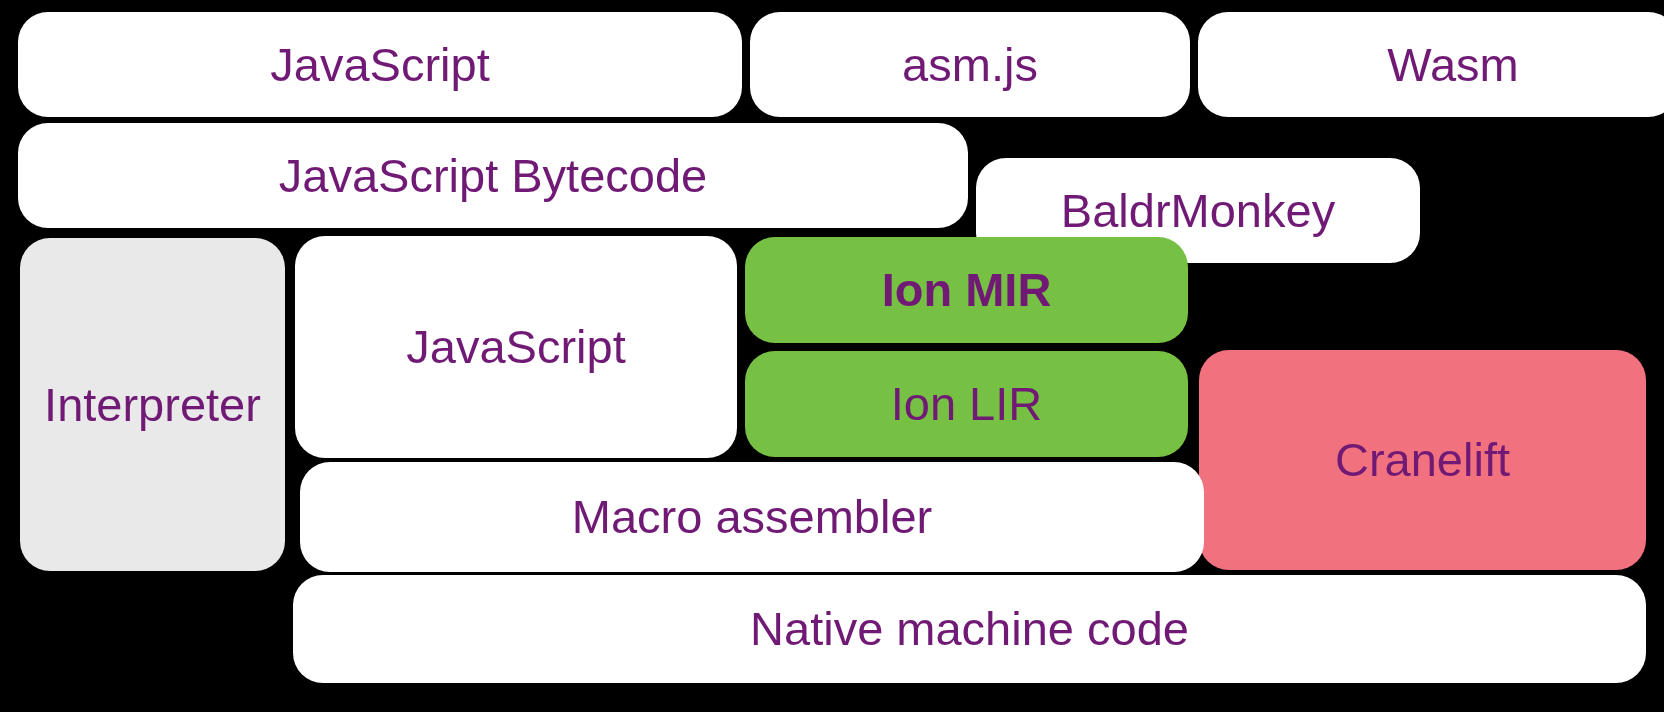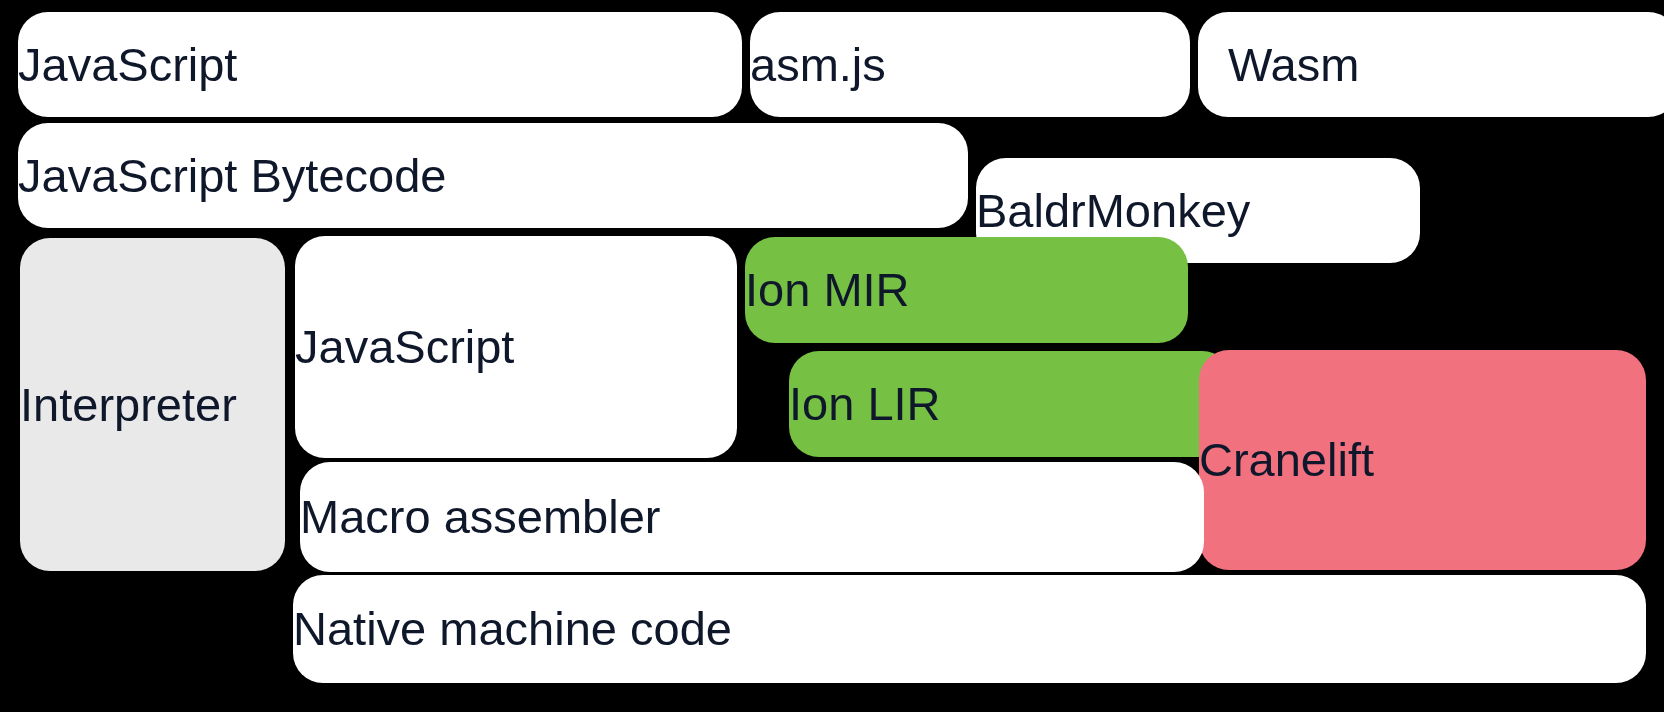--- a/index.html
+++ b/index.html
@@ -12,38 +12,39 @@
     width: 1664px;
     height: 712px;
     background: #000000;
     overflow: hidden;
     font-family: "Liberation Sans", "DejaVu Sans", sans-serif;
   }
   .node {
     position: absolute;
     border-radius: 30px;
     background: #ffffff;
-    color: #0f172a;
+    color: #701a75;
     display: flex;
     align-items: center;
+    justify-content: center;
     text-align: center;
     font-size: 47px;
     line-height: 56px;
     white-space: nowrap;
   }
   .label { display: block; }
   
   .pos-javascript      { left: 18px;   top: 12px;  width: 724px;  height: 105px; }
   .pos-asmjs           { left: 750px;  top: 12px;  width: 440px;  height: 105px; }
   .pos-wasm            { left: 1198px; top: 12px;  width: 450px;  height: 105px; }
   .pos-bytecode        { left: 18px;   top: 123px; width: 950px;  height: 105px; }
   .pos-baldrmonkey     { left: 976px;  top: 123px; width: 444px;  height: 105px; }
   .pos-interpreter     { left: 20px;   top: 238px; width: 265px;  height: 333px; }
   .pos-baseline        { left: 295px;  top: 236px; width: 442px;  height: 222px; }
-  .pos-ion-mir         { left: 745px;  top: 237px; width: 443px;  height: 106px; }
+  .pos-ion-mir         { left: 745px;  top: 237px; width: 443px;  height: 106px; font-weight: bold; }
   .pos-ion-lir         { left: 745px;  top: 351px; width: 443px;  height: 106px; }
   .pos-cranelift       { left: 1199px; top: 350px; width: 447px;  height: 220px; }
   .pos-macro-assembler { left: 300px;  top: 462px; width: 904px;  height: 110px; }
   .pos-native          { left: 293px;  top: 575px; width: 1353px; height: 108px; }
 </style>
 </head>
 <body>
 
 <div class="canvas">
 
@@ -74,21 +75,21 @@
   <div class="node pos-baseline" style="background: rgb(255, 255, 255);">
     <span>
       <span class="label">JavaScript</span>
     </span>
   </div>
 
   <div class="node pos-ion-mir" style="background: rgb(118, 193, 68);">
     <span class="label">Ion MIR</span>
   </div>
 
-  <div class="node pos-ion-lir" style="background: rgb(118, 193, 68); margin-left: 44px;">
+  <div class="node pos-ion-lir" style="background: rgb(118, 193, 68);">
     <span class="label">Ion LIR</span>
   </div>
 
   <div class="node pos-cranelift" style="background: rgb(242, 113, 127);">
     <span class="label">Cranelift</span>
   </div>
 
   <div class="node pos-macro-assembler" style="background: rgb(255, 255, 255);">
     <span class="label">Macro assembler</span>
   </div>

